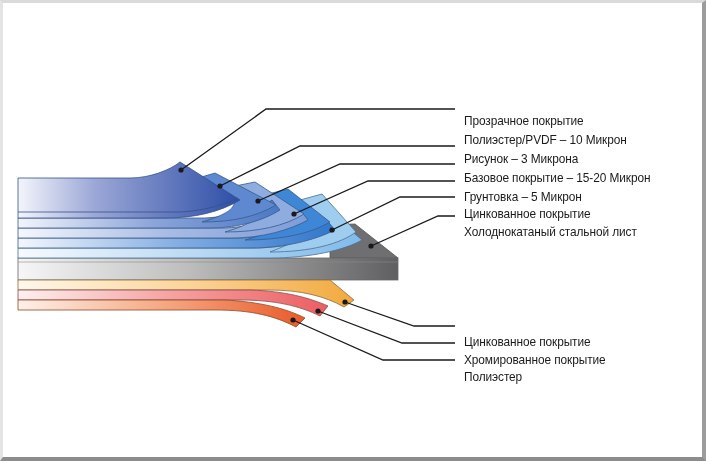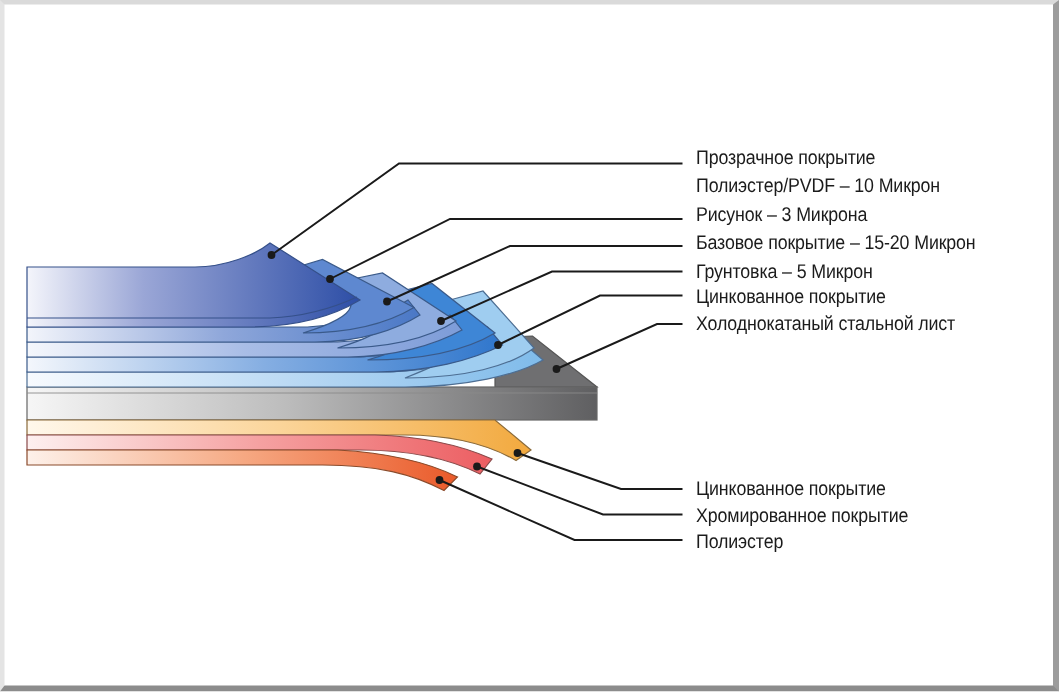--- a/index.html
+++ b/index.html
@@ -2,21 +2,21 @@
 <html><head>
 <meta charset="utf-8">
 <style>
   html, body { margin: 0; padding: 0; background: #ffffff; }
   body { width: 706px; height: 461px; position: relative; overflow: hidden;
          font-family: "Liberation Sans", sans-serif; }
   .frame { position: absolute; left: 0; top: 0; width: 706px; height: 461px; box-sizing: border-box;
            border-top: 3px solid #dadada; border-left: 3px solid #e4e4e4;
            border-right: 4px solid #9c9c9c; border-bottom: 4px solid #8c8c8c; background: #fff; }
   svg.diagram { position: absolute; left: 0; top: 0; }
-  .labels { position: absolute; left: 0; top: 0; width: 706px; height: 392px; pointer-events: none; }
+  .labels { position: absolute; left: 0; top: 16px; width: 706px; height: 392px; pointer-events: none; }
   .lbl { position: absolute; font-size: 13.2px; color: #1b1b1b; white-space: nowrap; letter-spacing: -0.1px;
          font-stretch: condensed; transform: scaleX(0.9); transform-origin: left center; line-height: 15px; }
 </style>
 </head>
 <body>
 
 <div class="frame"></div>
 
 <svg class="diagram" width="706" height="461" viewBox="0 0 706 461">
   <defs>

